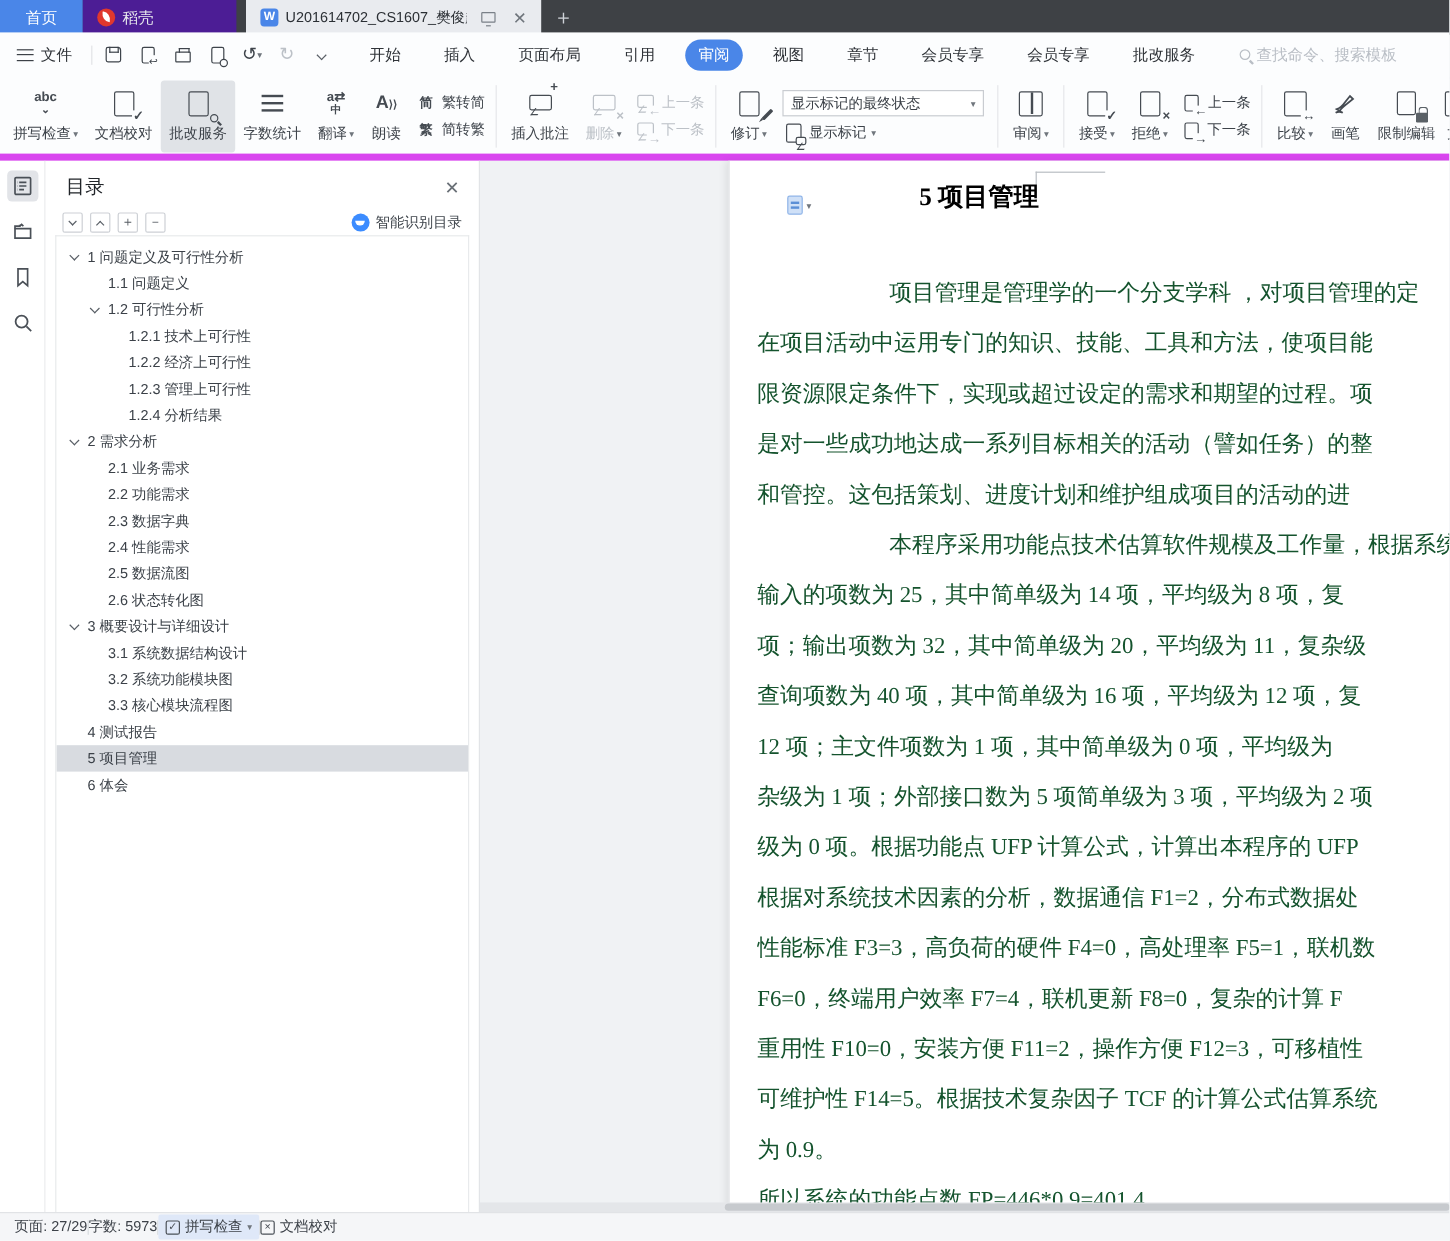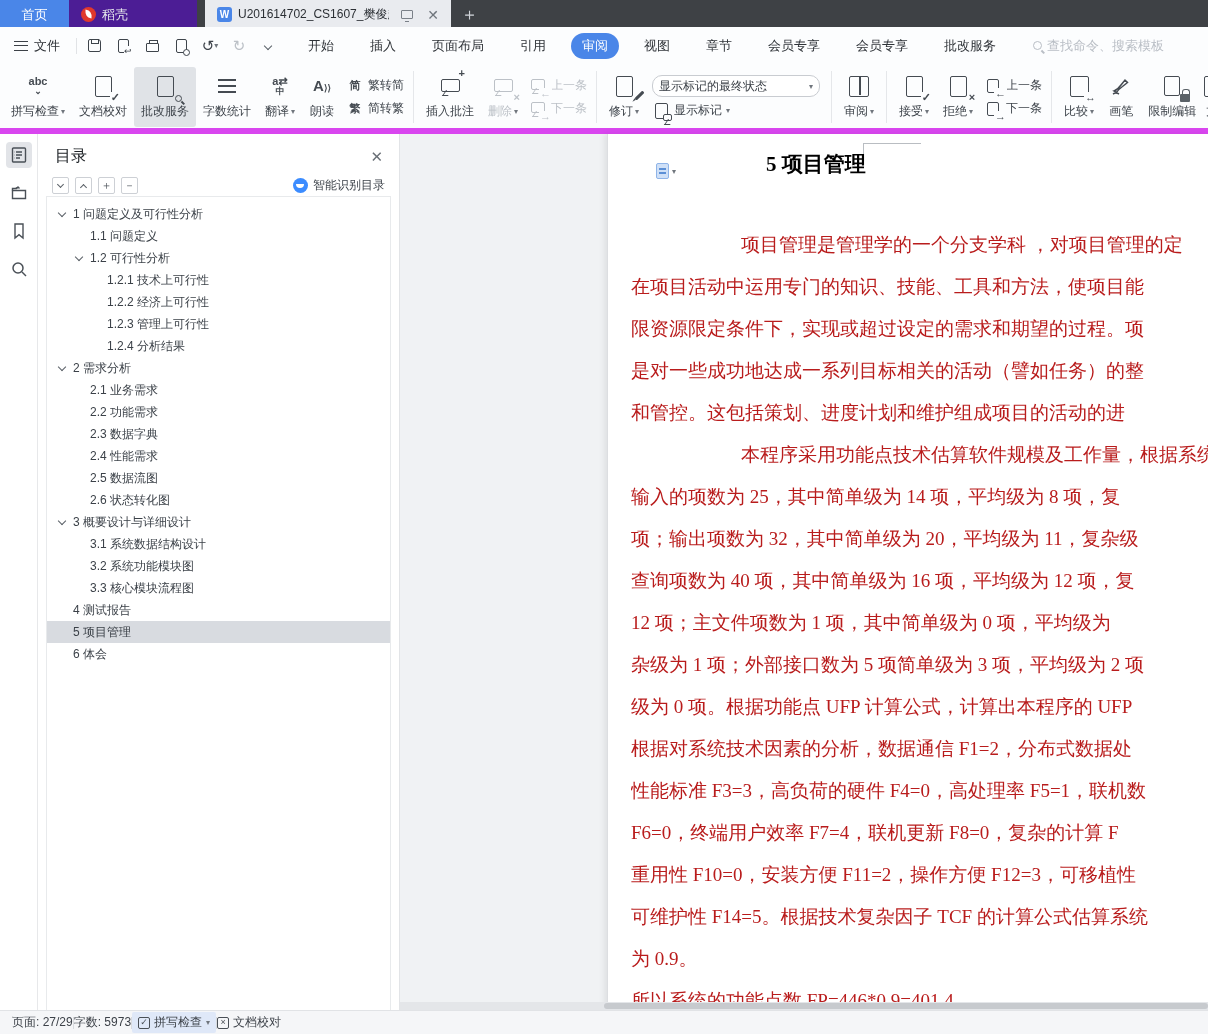--- a/index.html
+++ b/index.html
@@ -67,21 +67,21 @@
   .magov::after { content:''; position:absolute; right:-4px; bottom:-3px; width:4px; height:1.6px; background:currentColor; transform:rotate(45deg); }
   .lines-ic { width:18px; height:14px; border-top:2px solid currentColor; border-bottom:2px solid currentColor; position:relative; }
   .lines-ic::after { content:''; position:absolute; left:0; top:4px; width:100%; border-top:2px solid currentColor; }
   .pen { position:absolute; right:-4px; bottom:-3px; width:3px; height:11px; background:currentColor; border-radius:1px; transform:rotate(45deg); }
   .pen::after { content:''; position:absolute; left:0; bottom:-4px; border-left:1.5px solid transparent; border-right:1.5px solid transparent; border-top:4px solid currentColor; }
   .stack { display:flex; flex-direction:column; justify-content:center; gap:6px; height:60px; flex:0 0 auto; padding:0 4px; }
   .smallrow { display:flex; align-items:center; gap:4px; font-size:12px; white-space:nowrap; }
   .smallrow .ic { width:18px; height:16px; }
   .cjk-ic { font-size:11px; font-weight:bold; }
   .markup-col { display:flex; flex-direction:column; justify-content:center; gap:5px; height:60px; padding:0 6px; flex:0 0 auto; }
-  .select { width:168px; height:22px; border:1px solid #c9ccd1; border-radius:10px; background:#fff; display:flex; align-items:center; justify-content:space-between; padding:0 6px; font-size:12px; color:#3b4047; }
+  .select { width:168px; height:22px; border:1px solid #c9ccd1; border-radius:0; background:#fff; display:flex; align-items:center; justify-content:space-between; padding:0 6px; font-size:12px; color:#3b4047; }
   .lockic { width:16px; height:20px; border:1.6px solid currentColor; border-radius:2px; position:relative; }
   .lockbody { position:absolute; right:-5px; bottom:-4px; width:10px; height:8px; background:#5a6167; border-radius:1px; }
   .lockbody::before { content:''; position:absolute; top:-5px; left:2px; width:6px; height:6px; border:1.6px solid #5a6167; border-bottom:none; border-radius:3px 3px 0 0; }
   .clipbtn { overflow:hidden; width:18px; }
 
   
   .leftstrip { position:absolute; left:0; top:134px; width:38px; bottom:24px; background:#fff; border-right:1px solid #e7e8ea; display:flex; flex-direction:column; align-items:center; padding-top:8px; gap:12px; }
   .stripbtn { width:26px; height:26px; border-radius:4px; display:flex; align-items:center; justify-content:center; color:#4a5057; }
   .stripbtn.sel { background:#e2e4e8; }
 
@@ -105,21 +105,21 @@
 
   
   .docarea { position:absolute; left:400px; top:134px; right:0; bottom:24px; background:#f0f2f4; }
   .page { position:absolute; left:207px; top:0; right:0; bottom:0; background:#fff; box-shadow:-3px 0 6px rgba(0,0,0,.07); border-left:1px solid #dcdee1; }
   .margin-doc { position:absolute; left:48px; top:29px; display:flex; align-items:flex-start; gap:3px; }
   .mdoc-ic { width:13px; height:16px; background:#cfe0f7; border:1px solid #8fb4e8; border-radius:2px; position:relative; }
   .mdoc-ic::after { content:''; position:absolute; left:2px; top:4px; width:7px; height:1.5px; background:#5b8fd6; box-shadow:0 4px 0 #5b8fd6; }
   .margin-doc .caret { margin-top:4px; }
   .cornermark { position:absolute; left:255px; top:9px; width:58px; height:11px; border-left:1px solid #b9bdc2; border-top:1px solid #b9bdc2; }
   .doc-heading { position:absolute; left:158px; top:16px; font-family:"Liberation Serif", serif; font-weight:bold; font-size:21px; color:#000; }
-  .doc-lines { position:absolute; left:23px; top:90px; right:0; bottom:0; overflow:hidden; font-family:"Liberation Serif", serif; font-size:19px; color:#b91c1c; }
+  .doc-lines { position:absolute; left:23px; top:90px; right:0; bottom:0; overflow:hidden; font-family:"Liberation Serif", serif; font-size:19px; color:#14532d; }
   .doc-line { height:42px; line-height:42px; white-space:nowrap; overflow:hidden; }
   .doc-line.indent { padding-left:110px; }
   .hscroll { position:absolute; left:0; right:0; bottom:0; height:8px; background:#e4e6e9; }
   .hscroll .thumb { position:absolute; left:204px; right:0; top:1px; bottom:1px; background:#c7cace; border-radius:3px; }
 
   
   .statusbar { position:absolute; left:0; bottom:0; width:100%; height:24px; background:#f5f6f8; border-top:1px solid #e1e3e6; display:flex; align-items:center; font-size:12px; color:#3d4249; padding:0 12px; gap:0; }
   .sline { width:1px; height:12px; background:#d8dbdf; }
   .chip { display:flex; align-items:center; gap:4px; background:#dfe8f8; border-radius:2px; padding:2px 6px; }
   .plainbtn { display:flex; align-items:center; gap:4px; }

